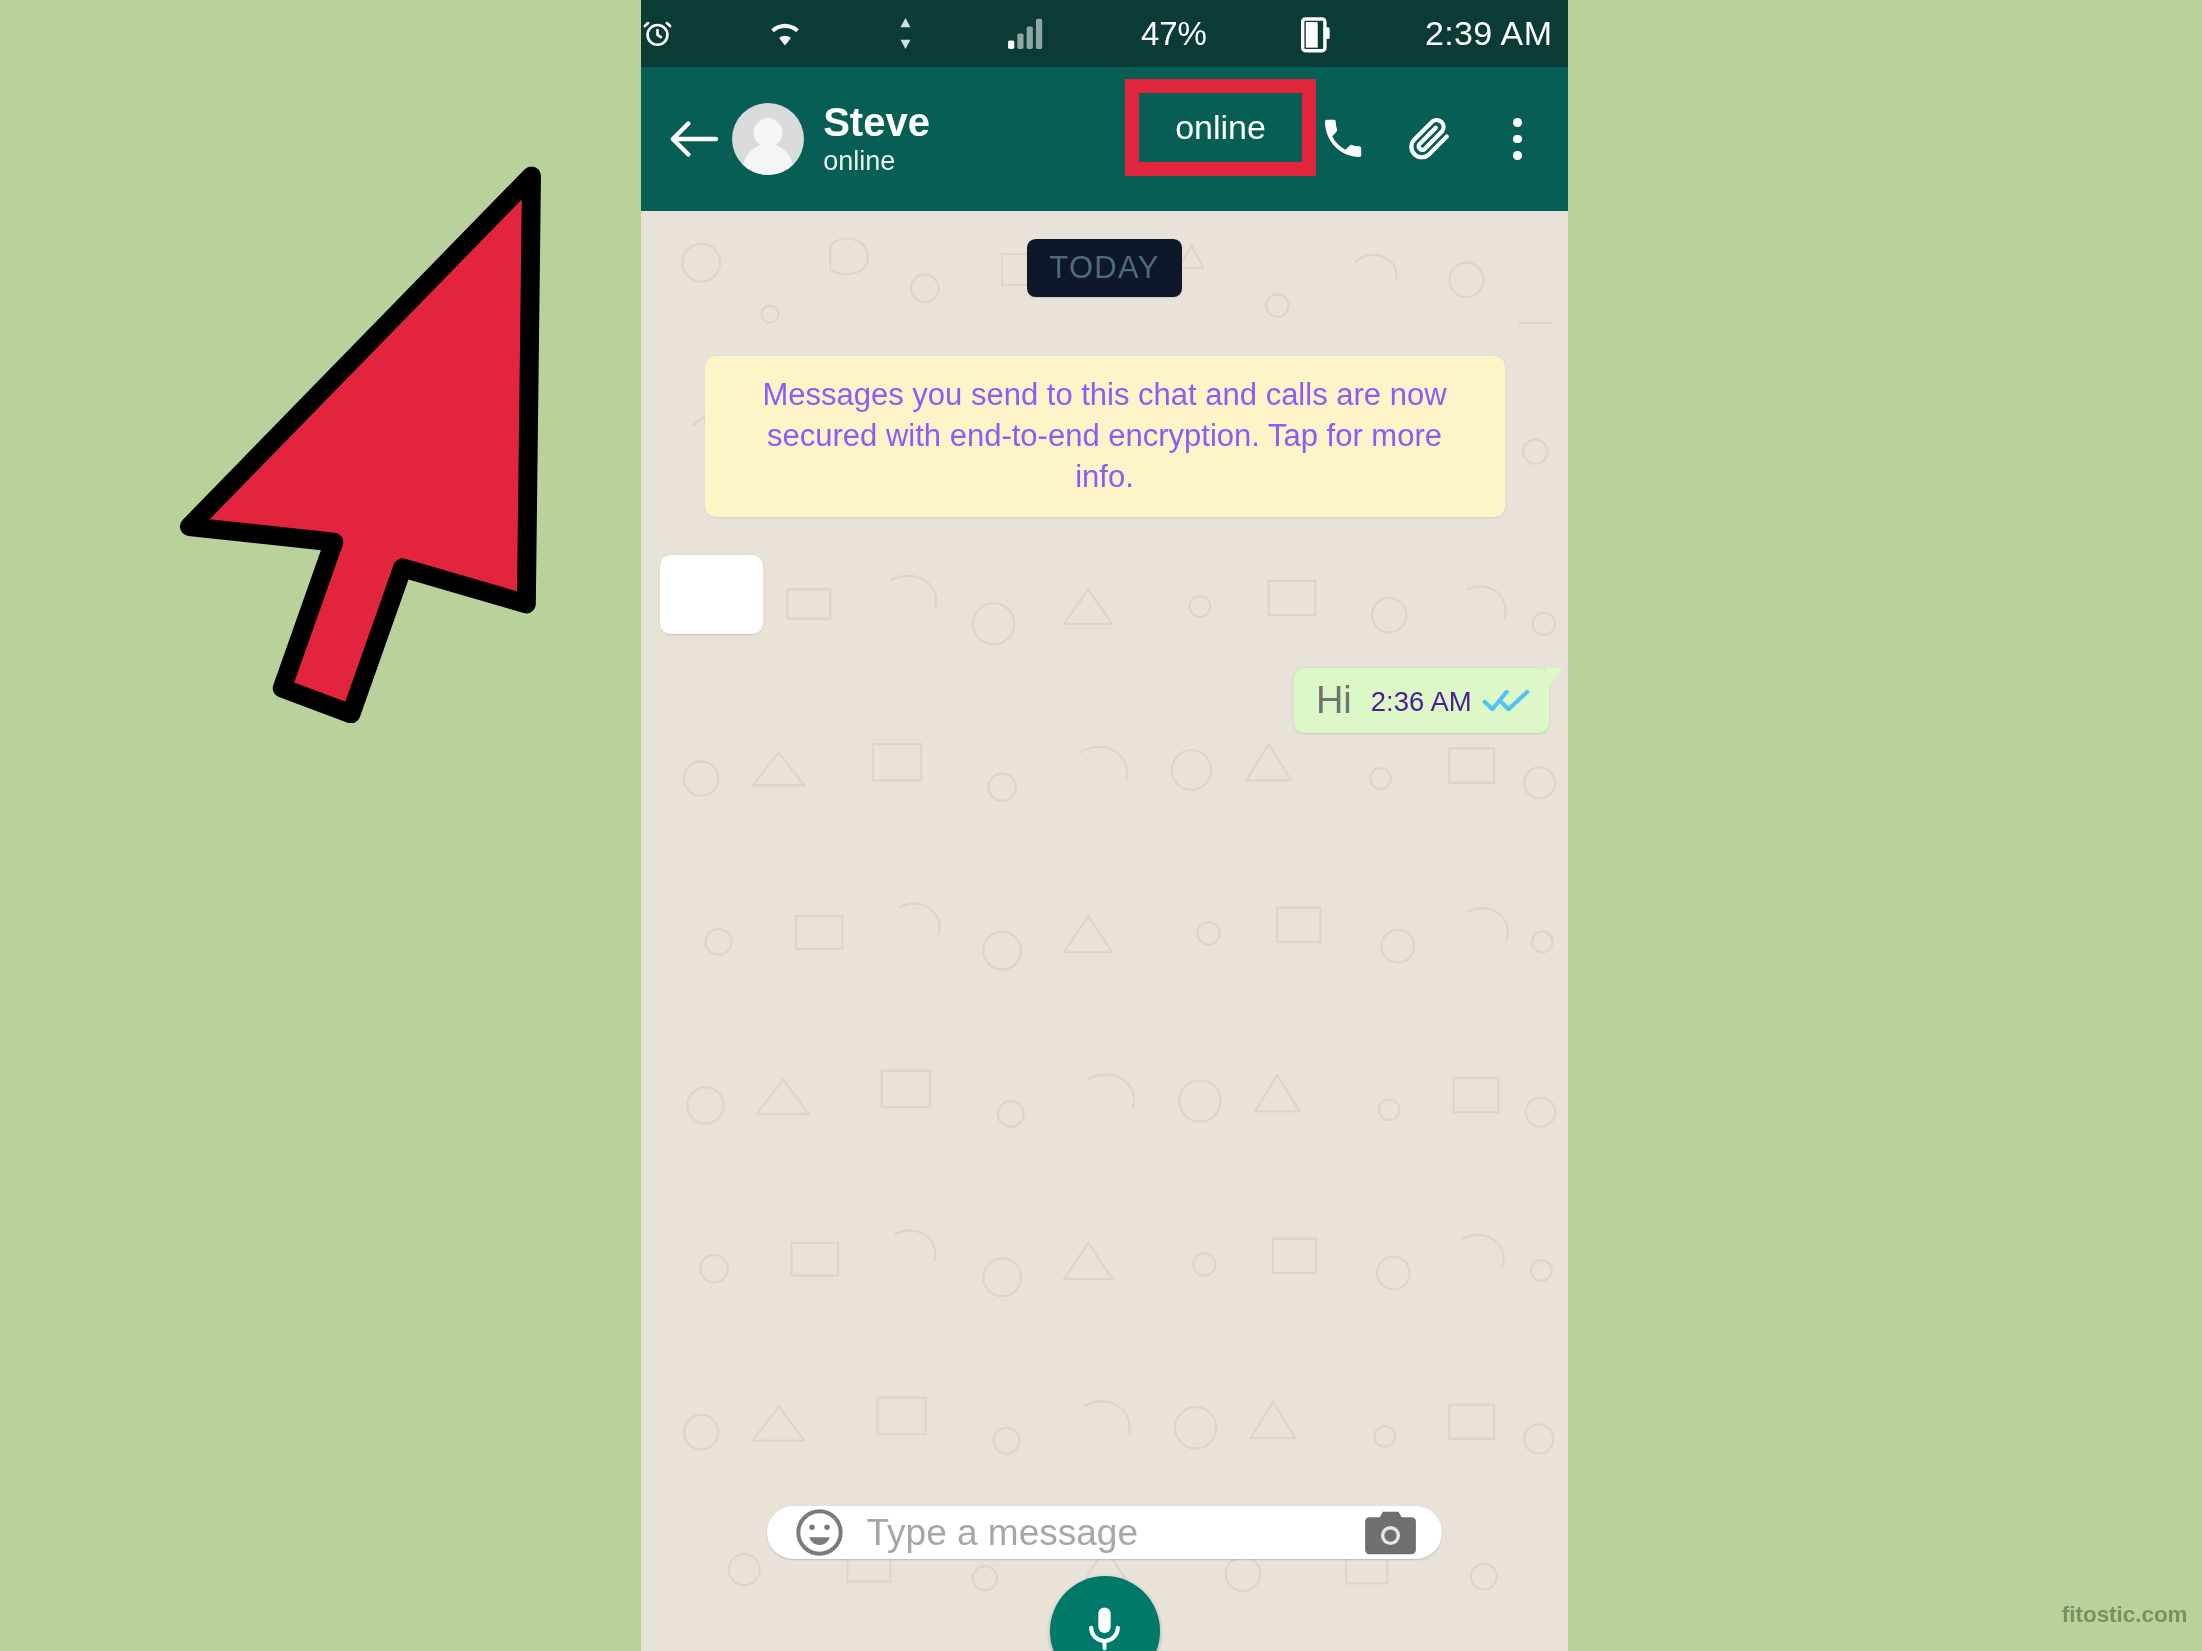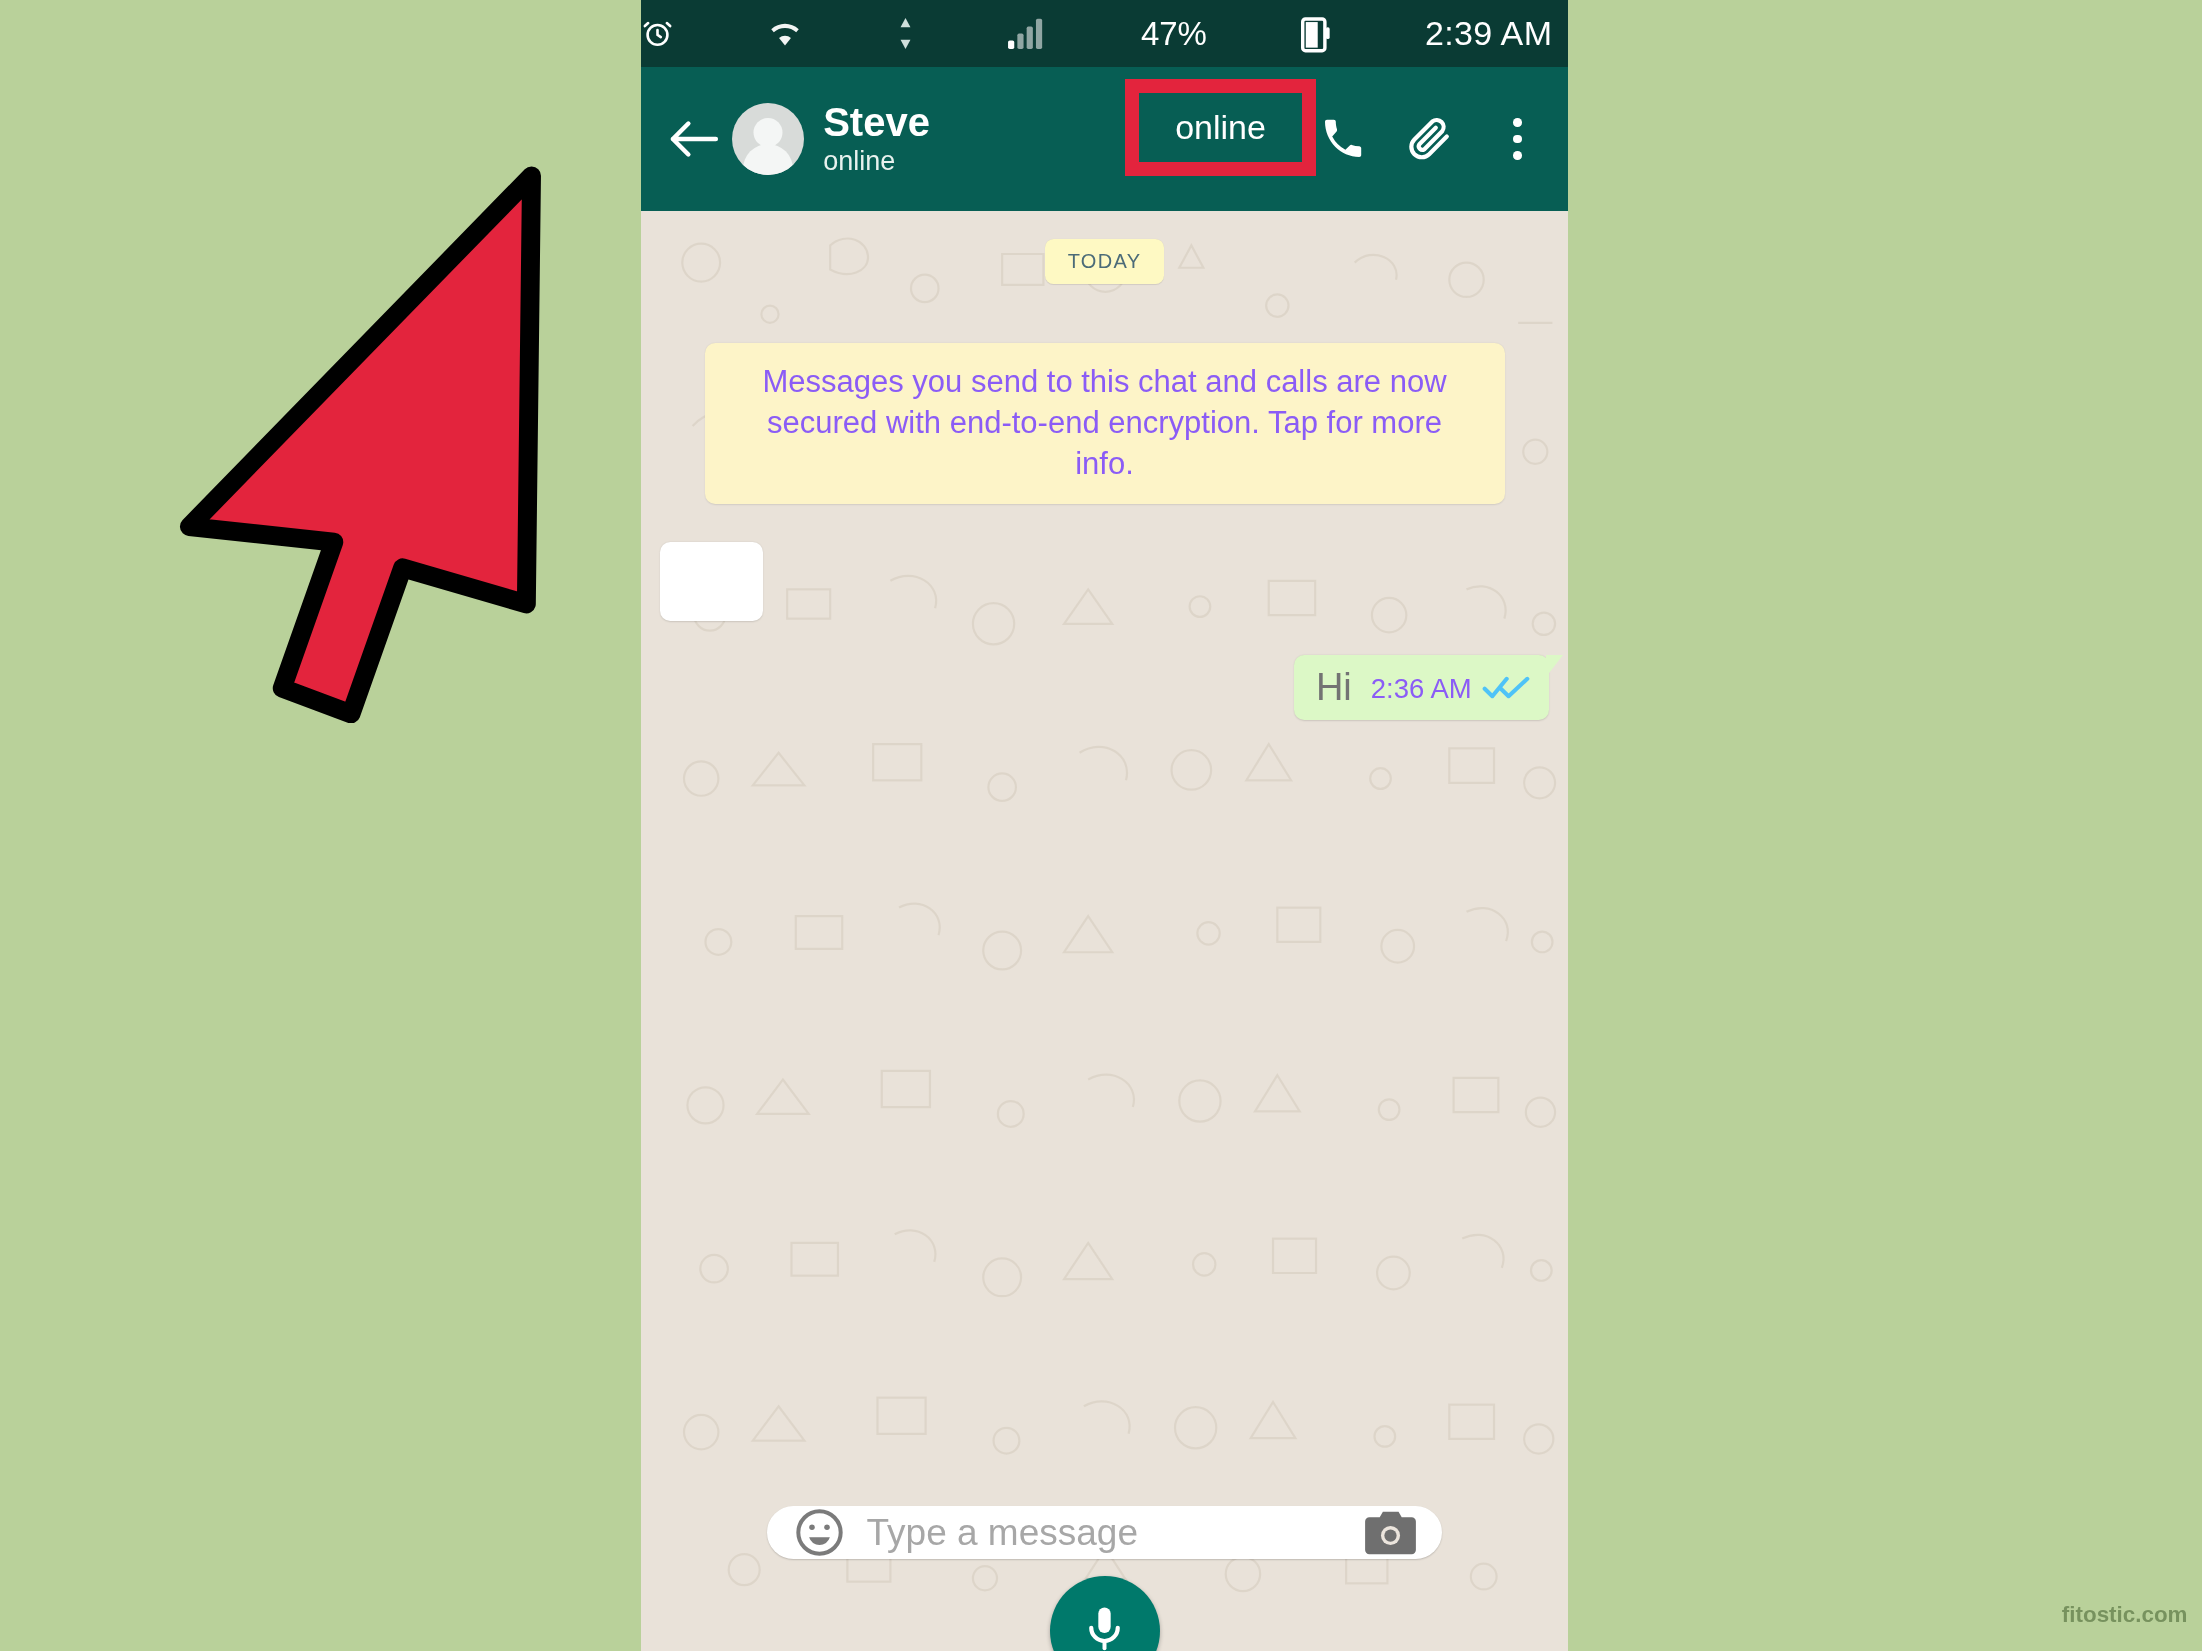--- a/index.html
+++ b/index.html
@@ -65,22 +65,22 @@
   
   .chat {
     position:absolute; left:0; top:211px; right:0; bottom:0;
     background:#e9e2d9;
     overflow:hidden;
   }
   .doodles { position:absolute; inset:0; opacity:.5; }
 
   .daychip-row { position:relative; text-align:center; margin-top:27.5px; }
   .daychip {
-    display:inline-block; background:#fef9c3; color:#4b6b78;
-    font-size:20px; letter-spacing:1.3px; padding:11.2px 22.4px; border-radius:8.6px;
+    display:inline-block; background:#0f172a; color:#4b6b78;
+    font-size:31px; letter-spacing:1.3px; padding:11.2px 22.4px; border-radius:8.6px;
     box-shadow:0 0.9px 0.9px rgba(0,0,0,.10);
   }
 
   .enc-row { position:relative; text-align:center; margin-top:43px; padding:0 34px; }
   .encbanner {
     display:inline-block; background:#fdf4c8; color:#8b5cf6;
     font-size:31px; line-height:1.32; padding:19px 29px; border-radius:10.3px;
     box-shadow:0 0.9px 1.7px rgba(0,0,0,.10); max-width:800px; text-align:center;margin-top:16px;
   }
 
@@ -97,21 +97,21 @@
     box-shadow:0 0.9px 1.7px rgba(0,0,0,.13);
     display:flex; align-items:flex-end; gap:19px; position:relative;
   }
   .bubble-out::after {
     content:""; position:absolute; right:-13.8px; top:0;
     border-width:0 0 22.4px 17px; border-style:solid;
     border-color:transparent transparent transparent #dcf8c6;
   }
   .msg-text { color:#737373; font-size:38px; line-height:1; }
   .msg-meta { display:flex; align-items:center; gap:10.3px; padding-bottom:1.7px; }
-  .msg-time { color:#8b5cf6; font-size:27.5px; }
+  .msg-time { color:#4c1d95; font-size:27.5px; }
 
   
   .composer {
     position:absolute; left:0; right:0; bottom:0; height:146px;
     display:flex; align-items:center; padding:0 19px 19px 19px; gap:17px;flex-direction:column;
   }
   .inputpill {
     flex:1 1 auto; height:105px; background:#fff; border-radius:53px;
     display:flex; align-items:center; padding:0 24px 0 26px; gap:20.6px;
     box-shadow:0 0.9px 1.7px rgba(0,0,0,.18);

